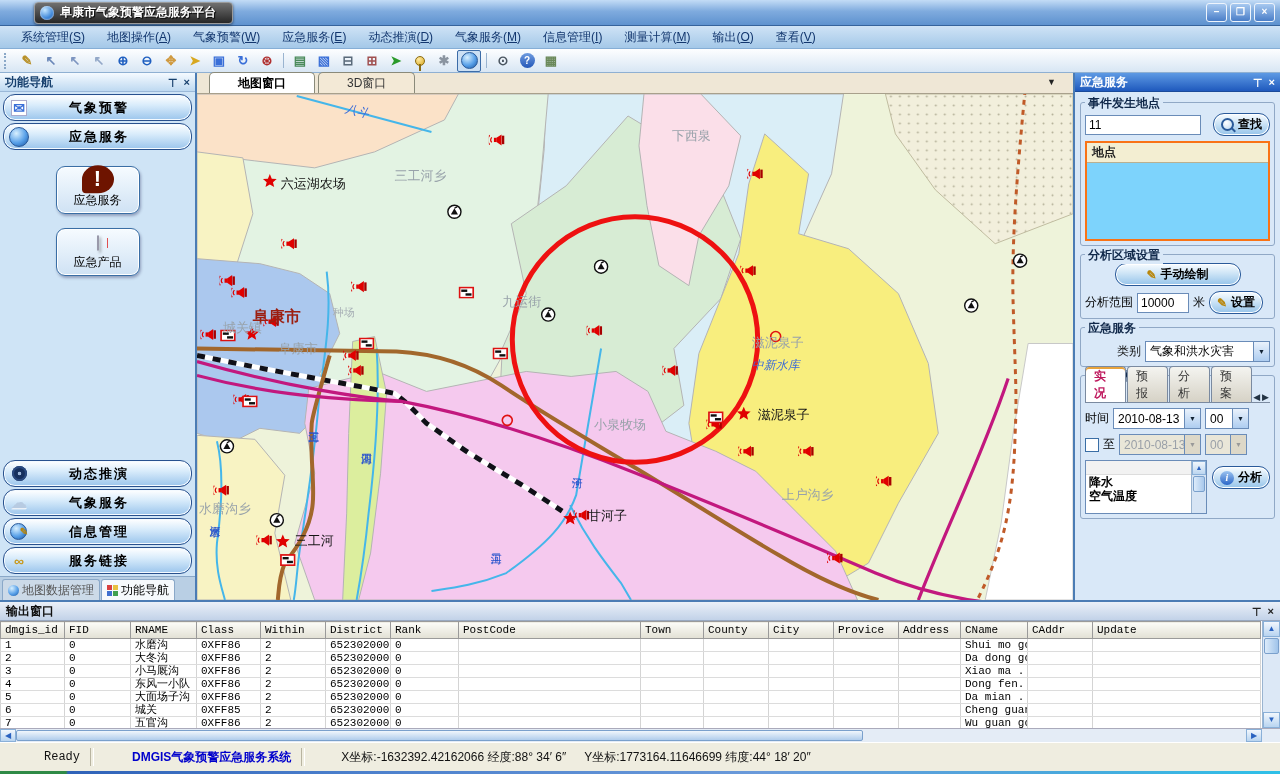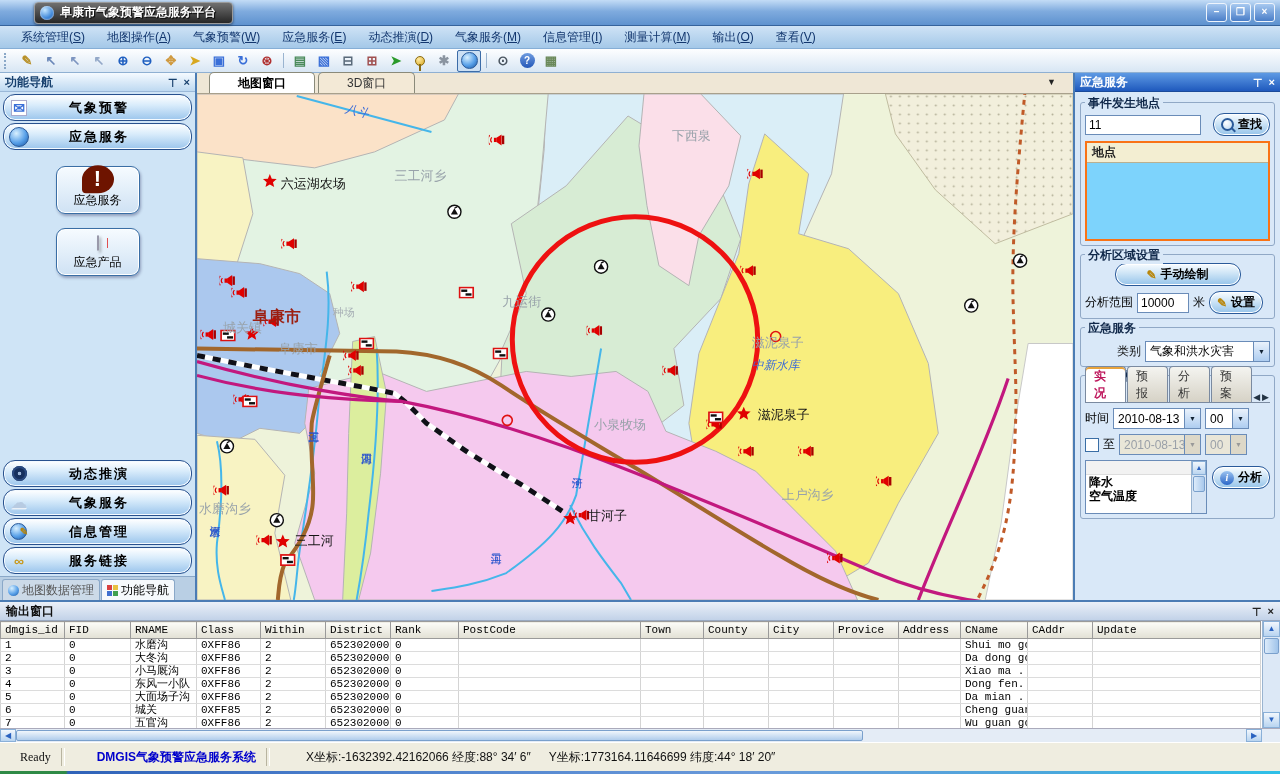--- a/index.html
+++ b/index.html
@@ -114,22 +114,22 @@
   .vscroll{position:absolute;right:0;top:0;bottom:0;width:17px;background:#dce8f6;border-left:1px solid #9ab4d0;display:flex;flex-direction:column}
   .vs-btn{height:14px;text-align:center;font-size:8px;color:#2a62c0;line-height:14px;background:linear-gradient(#f2f7fd,#b8d4f0);border:1px solid #8ab0d8}
   .vs-thumb{height:14px;margin:1px;background:linear-gradient(90deg,#dcebfa,#a0c4ea);border:1px solid #7aa0cc;border-radius:2px}
   .hscroll{height:13px;display:flex;background:#e4ecf6;border-top:1px solid #aab;flex:0 0 auto}
   .hs-btn{width:14px;text-align:center;font-size:8px;color:#2a62c0;line-height:12px;background:linear-gradient(#f2f7fd,#b8d4f0);border:1px solid #8ab0d8}
   .hs-thumb{width:845px;background:linear-gradient(#f0f6fc,#b0cdec);border:1px solid #7aa0cc;border-radius:2px;margin:1px 0}
   .hs-track{flex:1}
   
   .statusbar{height:28px;background:#efede0;border-top:1px solid #fff;display:flex;align-items:center;font-size:12px;color:#111}
   .sb-sep{width:2px;height:18px;border-left:1px solid #b8b4a0;border-right:1px solid #fff;margin:0 10px}
-  .sb-ready{margin-left:20px;font-family:Liberation Serif, serif}
-  .sb-system{color:#0000cc;font-weight:bold;margin-left:22px}
+  .sb-ready{margin-left:44px;font-family:Liberation Mono, monospace}
+  .sb-system{color:#0000cc;font-weight:bold;margin-left:28px}
   .sb-x{margin-left:26px}
   .sb-y{margin-left:18px}
   .bottom-strip{height:9px;background:linear-gradient(90deg,#2f8a46 0,#2f8a46 66px,#2f62b8 68px,#4a7ecb 340px,#6a9ada 760px,#4aa8dc 1060px,#2ec0e8 1280px)}
 </style>
 </head>
 <body>
 
 <div class="titlebar">
   <div class="title-plaque">
     <span class="globe-ic"></span>

